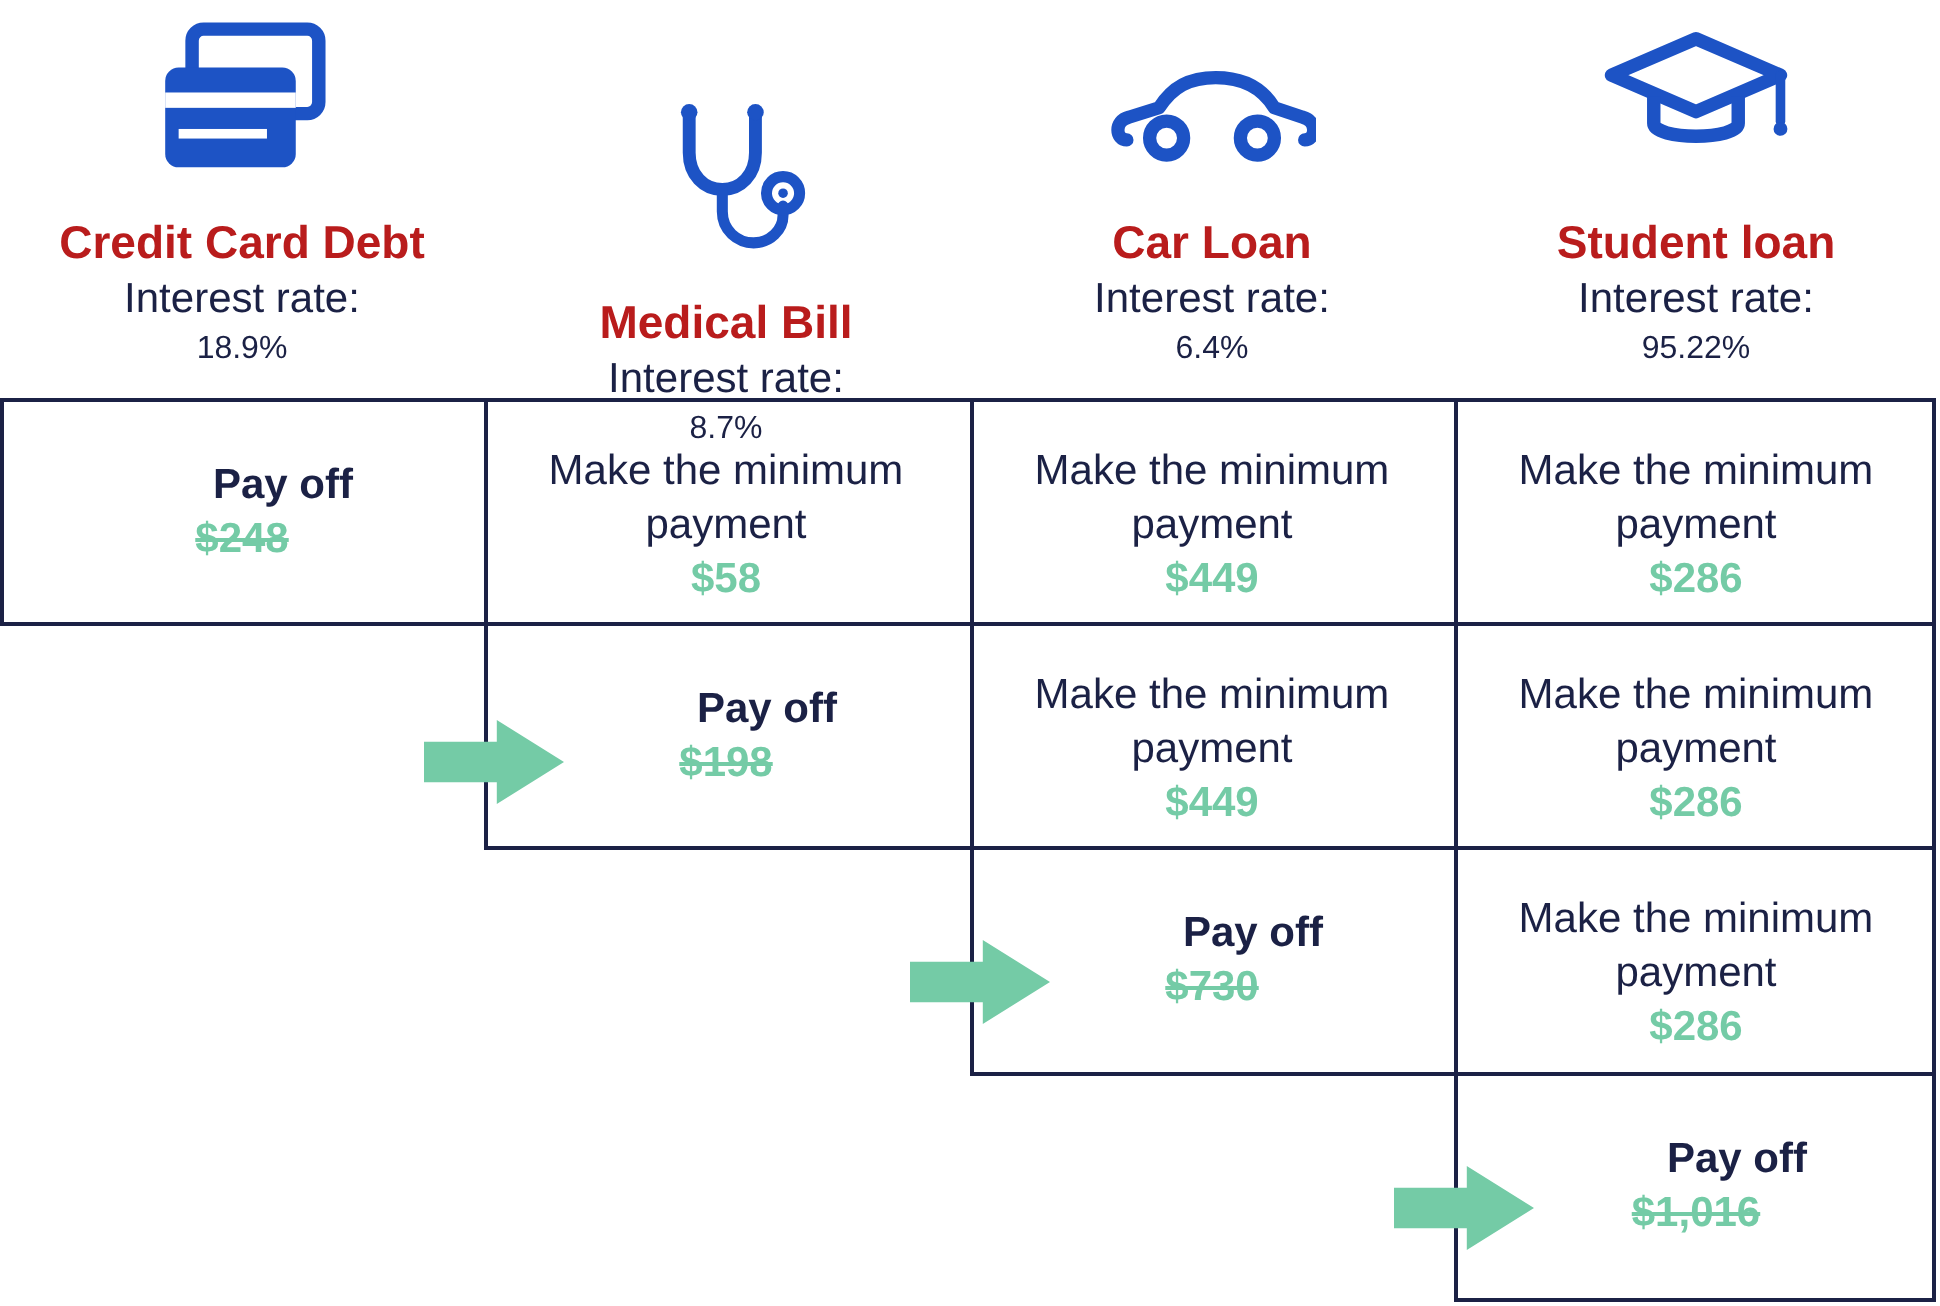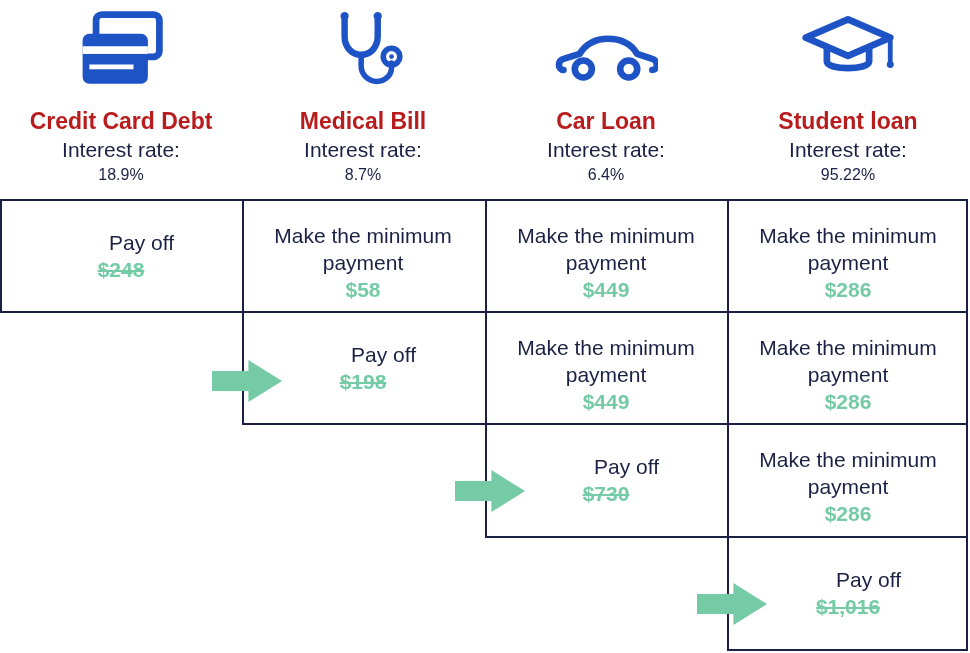--- a/index.html
+++ b/index.html
@@ -14,21 +14,21 @@
   .col-rate{color:#1B2145;font-size:16px;line-height:25px;}
 
   
   .hline{position:absolute;height:2px;background:#1B2145;}
   .vline{position:absolute;width:2px;background:#1B2145;}
 
   
   .cell{position:absolute;width:230px;height:100px;display:flex;flex-direction:column;
         justify-content:center;align-items:center;text-align:center;}
   .min-label{color:#1B2145;font-size:21px;line-height:27px;max-width:210px;margin-top:12px;}
-  .payoff-label{color:#1B2145;font-size:21px;line-height:27px;font-weight:normal;margin-left:41px;}
+  .payoff-label{color:#1B2145;font-size:21px;line-height:27px;font-weight:bold;margin-left:41px;}
   .amount{color:#74CBA6;font-size:21px;line-height:27px;font-weight:bold;}
   .struck{text-decoration:line-through;}
 
   
   .arrow{position:absolute;width:70px;height:42px;background:#74CBA6;
          clip-path:polygon(0 26%,52% 26%,52% 0,100% 50%,52% 100%,52% 74%,0 74%);}
 
   svg{display:block;}
 </style>
 </head>
@@ -43,21 +43,21 @@
         <rect x="10" y="26" width="68" height="52" rx="7" fill="#1D53C5"></rect>
         <rect x="10" y="39" width="68" height="8" fill="#ffffff"></rect>
         <rect x="17" y="58" width="46" height="5" fill="#ffffff"></rect>
       </svg>
     </div>
     <div class="col-title">Credit Card Debt</div>
     <div class="col-sub">Interest rate:</div>
     <div class="col-rate">18.9%</div>
   </div>
 
-  <div class="col-header" style="left:242px;">
+  <div class="col-header" style="left:242px;margin-top:40px;">
     <div class="icon-wrap">
       <svg width="92" height="94" viewBox="0 0 100 98">
         <path d="M30 12 v20 c0 12 8 20 18 20 s18 -8 18 -20 V12" fill="none" stroke="#1D53C5" stroke-width="7" stroke-linecap="round"></path>
         <circle cx="30" cy="10" r="4.5" fill="#1D53C5"></circle>
         <circle cx="66" cy="10" r="4.5" fill="#1D53C5"></circle>
         <path d="M48 52 v12 c0 10 8 17 17 17 s16 -7 16 -15 v-5" fill="none" stroke="#1D53C5" stroke-width="6" stroke-linecap="round"></path>
         <circle cx="81" cy="54" r="9" fill="none" stroke="#1D53C5" stroke-width="6"></circle>
         <circle cx="81" cy="54" r="2.6" fill="#1D53C5"></circle>
       </svg>
     </div>

